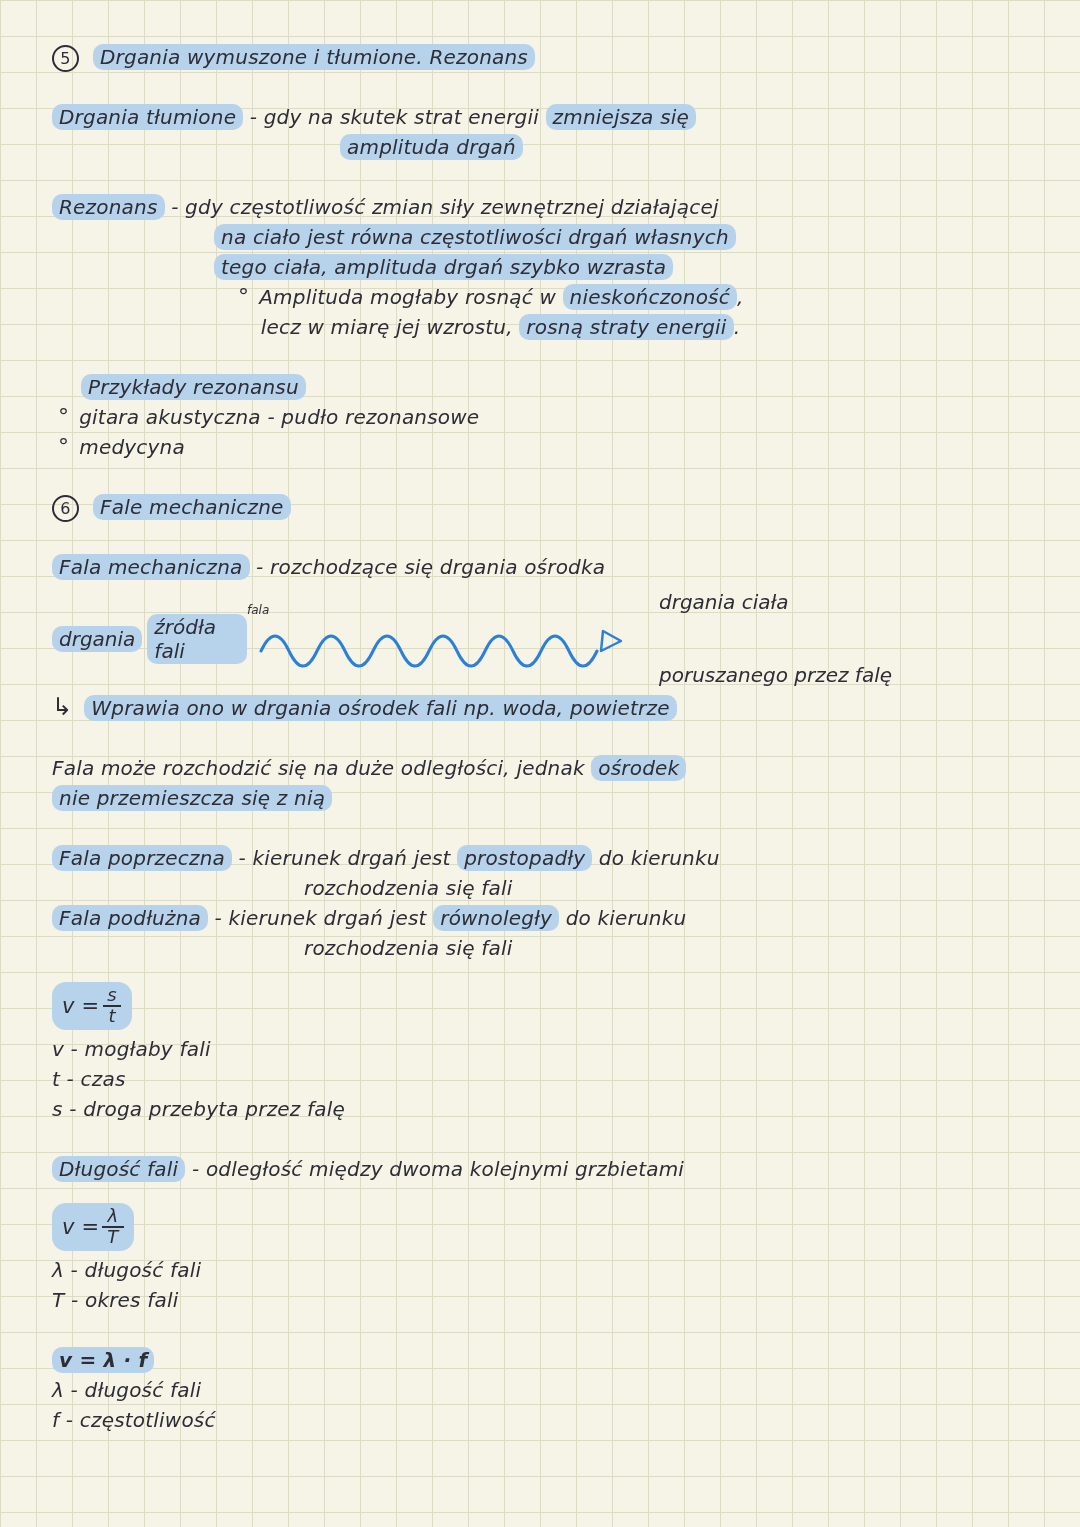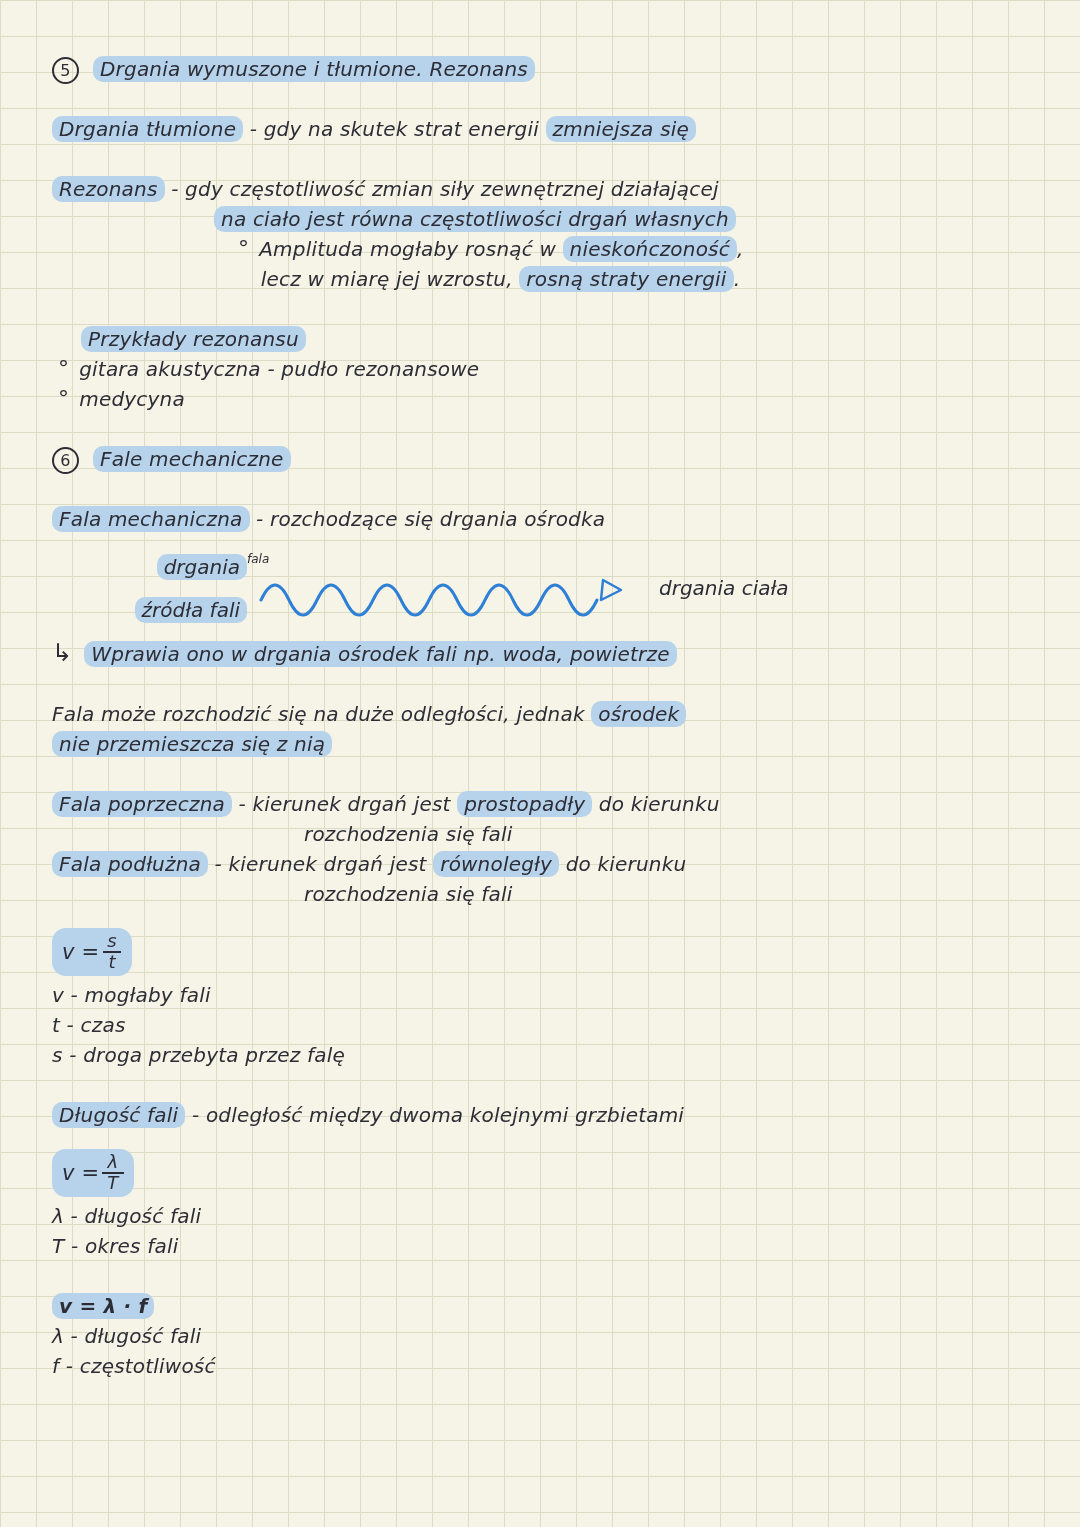--- a/index.html
+++ b/index.html
@@ -10,21 +10,21 @@
     background-color: #f6f3e7;
     background-image:
       linear-gradient(to right, #dcdbc6 1px, transparent 1px),
       linear-gradient(to bottom, #dcdbc6 1px, transparent 1px);
     background-size: 36px 36px;
     font-family: "DejaVu Sans", sans-serif;
     font-style: italic;
     color: #2d2d36;
     overflow: hidden;
   }
-  .content { padding: 42px 28px 0 52px; margin-top: 12px; }
+  .content { padding: 42px 28px 0 52px; }
   .line { min-height: 30px; line-height: 30px; font-size: 20px; letter-spacing: 0.2px; }
   .hl {
     background: #b7d3eb;
     border-radius: 10px;
     padding: 1px 7px;
     box-decoration-break: clone;
     -webkit-box-decoration-break: clone;
   }
   .txt { padding: 1px 0; }
   .circled {
@@ -38,36 +38,38 @@
   .arrow { font-size: 24px; margin-right: 12px; font-style: normal; }
   .formula { display: flex; align-items: center; min-height: 56px; }
   .formula .hl { display: inline-flex; align-items: center; padding: 4px 10px; border-radius: 14px; font-size: 21px; }
   .frac {
     display: inline-flex; flex-direction: column; align-items: center;
     line-height: 1.05; font-size: 18px; margin-left: 3px; vertical-align: middle;
   }
   .frac .num { padding: 0 5px; }
   .frac .den { border-top: 2px solid #2d2d36; padding: 0 5px; }
   .diagram { display: flex; align-items: center; min-height: 104px; padding: 6px 0 2px 0; }
-  .d-left { display: flex; flex-direction: column; gap: 17px; width: 195px; font-size: 20px; align-items: flex-end; }
+  .d-left { display: flex; flex-direction: row; gap: 5px; width: 195px; font-size: 20px; align-items: center; }
   .d-mid { width: 400px; position: relative; }
   .d-fala { text-align: left; font-size: 12px; margin-bottom: -4px; }
   .wave-svg { width: 400px; height: 62px; display: block; }
   .d-right { display: flex; flex-direction: column; font-size: 20px; line-height: 29px; padding-left: 12px; gap: 44px; }
 </style>
 </head>
 <body>
 
 <div class="content">
 
   <div id="lines-top">
       <div class="line"><span class="circled">5</span><span class="hl">Drgania wymuszone i tłumione. Rezonans</span></div>
       <div class="line" style="margin-top: 30px;"><span class="hl">Drgania tłumione</span><span class="txt"> - gdy na skutek strat energii </span><span class="hl">zmniejsza się</span></div>
+      <div class="line" style="padding-left: 288px;"><span class="hl">amplituda drgań</span></div>
       <div class="line" style="margin-top: 30px;"><span class="hl">Rezonans</span><span class="txt"> - gdy częstotliwość zmian siły zewnętrznej działającej</span></div>
       <div class="line" style="padding-left: 162px;"><span class="hl">na ciało jest równa częstotliwości drgań własnych</span></div>
+      <div class="line" style="padding-left: 162px;"><span class="hl">tego ciała, amplituda drgań szybko wzrasta</span></div>
       <div class="line" style="padding-left: 180px;"><span class="bullet">°</span><span class="txt">Amplituda mogłaby rosnąć w </span><span class="hl">nieskończoność</span><span class="txt">,</span></div>
       <div class="line" style="padding-left: 208.8px;"><span class="txt">lecz w miarę jej wzrostu, </span><span class="hl">rosną straty energii</span><span class="txt">.</span></div>
       <div class="line" style="margin-top: 30px; padding-left: 29px;"><span class="hl">Przykłady rezonansu</span></div>
       <div class="line"><span class="bullet">°</span><span class="txt">gitara akustyczna - pudło rezonansowe</span></div>
       <div class="line"><span class="bullet">°</span><span class="txt">medycyna</span></div>
       <div class="line" style="margin-top: 30px;"><span class="circled">6</span><span class="hl">Fale mechaniczne</span></div>
       <div class="line" style="margin-top: 30px;"><span class="hl">Fala mechaniczna</span><span class="txt"> - rozchodzące się drgania ośrodka</span></div>
     </div>
 
   <div class="diagram">
@@ -77,20 +79,21 @@
     </div>
     <div class="d-mid">
       <div class="d-fala">fala</div>
       <svg class="wave-svg" viewBox="0 0 380 62">
         <path d="M4 38 Q 18 8 32 38 T 60 38 T 88 38 T 116 38 T 144 38 T 172 38 T 200 38 T 228 38 T 256 38 T 284 38 T 312 38 T 340 38" fill="none" stroke-width="3" stroke-linecap="round" stroke="#2e7fd6"></path>
         <path d="M346 18 L364 28 L344 38 Z" fill="none" stroke-width="2.5" stroke-linejoin="round" stroke="#2e7fd6"></path>
       </svg>
     </div>
     <div class="d-right">
       <span>drgania ciała</span>
+      <span>poruszanego przez falę</span>
     </div>
   </div>
 
   <div id="lines-bottom">
       <div class="line"><span class="arrow">↳</span><span class="hl">Wprawia ono w drgania ośrodek fali np. woda, powietrze</span></div>
       <div class="line" style="margin-top: 30px;"><span class="txt">Fala może rozchodzić się na duże odległości, jednak </span><span class="hl">ośrodek</span></div>
       <div class="line"><span class="hl">nie przemieszcza się z nią</span></div>
       <div class="line" style="margin-top: 30px;"><span class="hl">Fala poprzeczna</span><span class="txt"> - kierunek drgań jest </span><span class="hl">prostopadły</span><span class="txt"> do kierunku</span></div>
       <div class="line" style="padding-left: 252px;"><span class="txt">rozchodzenia się fali</span></div>
       <div class="line"><span class="hl">Fala podłużna</span><span class="txt"> - kierunek drgań jest </span><span class="hl">równoległy</span><span class="txt"> do kierunku</span></div>

